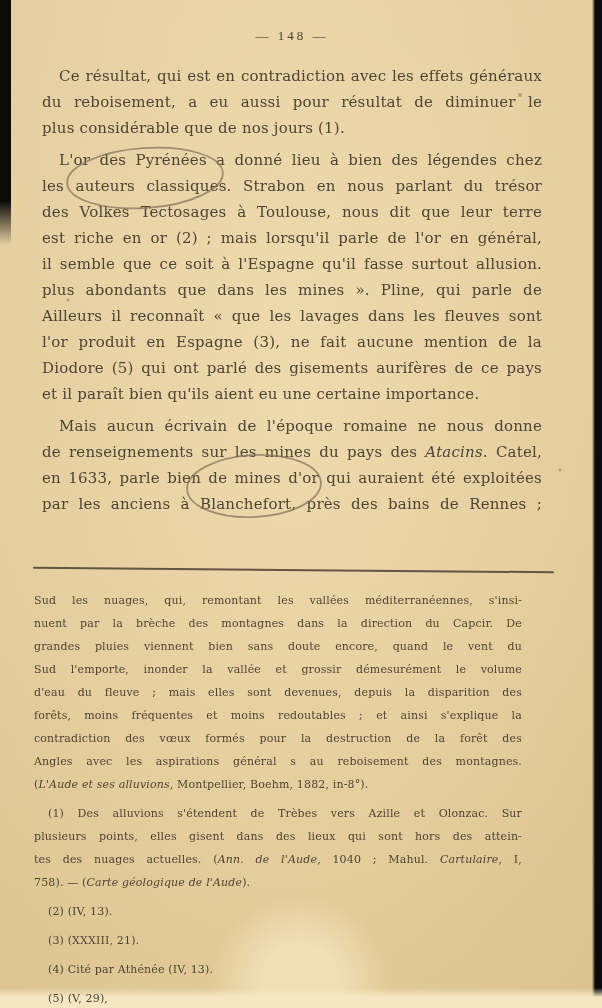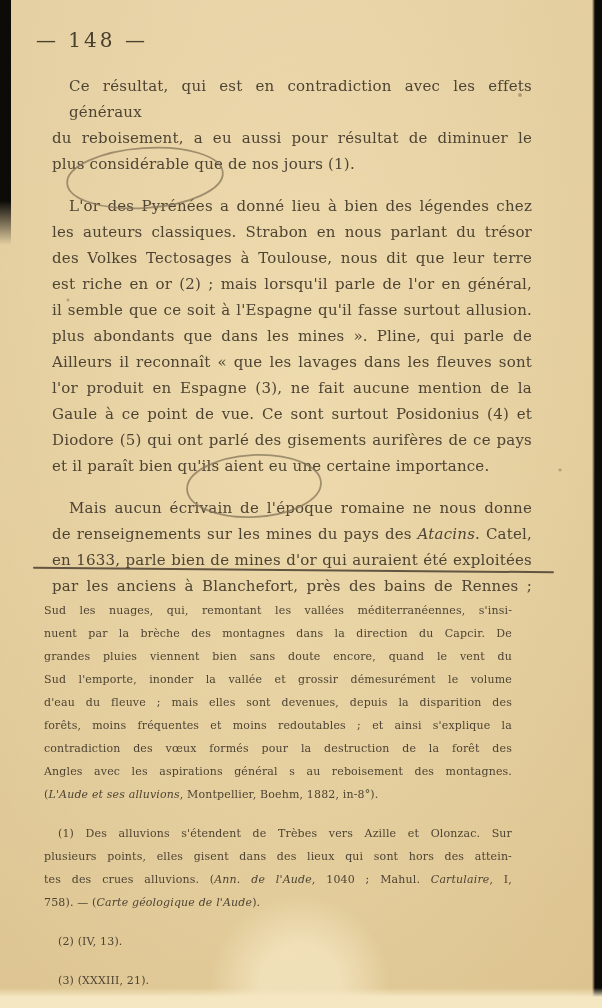--- a/index.html
+++ b/index.html
@@ -18,26 +18,26 @@
   }
   
   .edge-left  { position:absolute; left:0; top:0; width:11px; height:245px;
                 background:linear-gradient(to bottom, #0d0b08 82%, rgba(13,11,8,0)); }
   .edge-right { position:absolute; right:0; top:0; width:10px; height:1008px;
                 background:linear-gradient(to left, #0d0b08 70%, rgba(13,11,8,0)); }
   .edge-bottom{ position:absolute; left:0; bottom:0; width:602px; height:20px;
                 background:linear-gradient(to top, #f4e7c2 55%, rgba(244,231,194,0)); }
   .pagenum {
     position:absolute; top:28px; left:36px; width:512px;
-    text-align:left; font-size:20px; letter-spacing:3px; color:#4a4030;
+    text-align:center; font-size:13px; letter-spacing:3px; color:#4a4030;font-family:Liberation Serif, serif;
   }
   .textblock { position:absolute; }
   #main-text { top:57px; left:36px; width:512px; font-size:15px; line-height:26px; letter-spacing:.2px; }
   #footnote-text { top:583px; left:28px; width:500px; font-size:11px; line-height:23px; letter-spacing:.15px; }
-  .para { margin:16px; }
+  .para { margin:6px; }
   .line { text-align:justify; text-align-last:justify; }
   .line.lastline { text-align-last:left; }
   #main-text .line.indent { padding-left:17px; }
   #footnote-text .line.indent { padding-left:14px; }
   .it { font-style:italic; }
   .rule {
     position:absolute; top:569px; left:33px; width:521px; height:2px;
     background:#4a4030; border-radius:1px; transform:rotate(.5deg); opacity:.85;
   }
   .pencil-svg { position:absolute; left:0; top:0; width:602px; height:1008px; pointer-events:none; }
@@ -61,21 +61,20 @@
       </div>
       <div class="para">
         <div class="line indent">L'or des Pyrénées a donné lieu à bien des légendes chez</div>
         <div class="line">les auteurs classiques. Strabon en nous parlant du trésor</div>
         <div class="line">des Volkes Tectosages à Toulouse, nous dit que leur terre</div>
         <div class="line">est riche en or (2) ; mais lorsqu'il parle de l'or en général,</div>
         <div class="line">il semble que ce soit à l'Espagne qu'il fasse surtout allusion.</div>
         <div class="line">plus abondants que dans les mines ». Pline, qui parle de</div>
         <div class="line">Ailleurs il reconnaît « que les lavages dans les fleuves sont</div>
         <div class="line">l'or produit en Espagne (3), ne fait aucune mention de la</div>
-        <div class="line">Gaule à ce point de vue. Ce sont surtout Posidonius (4) et</div>
         <div class="line">Diodore (5) qui ont parlé des gisements aurifères de ce pays</div>
         <div class="line lastline">et il paraît bien qu'ils aient eu une certaine importance.</div>
       </div>
       <div class="para">
         <div class="line indent">Mais aucun écrivain de l'époque romaine ne nous donne</div>
         <div class="line"><span>de renseignements sur les mines du pays des </span><span class="it">Atacins</span><span>. Catel,</span></div>
         <div class="line">en 1633, parle bien de mines d'or qui auraient été exploitées</div>
         <div class="line">par les anciens à Blanchefort, près des bains de Rennes ;</div>
       </div>
     </div>
@@ -90,21 +89,21 @@
         <div class="line">Sud l'emporte, inonder la vallée et grossir démesurément le volume</div>
         <div class="line">d'eau du fleuve ; mais elles sont devenues, depuis la disparition des</div>
         <div class="line">forêts, moins fréquentes et moins redoutables ; et ainsi s'explique la</div>
         <div class="line">contradiction des vœux formés pour la destruction de la forêt des</div>
         <div class="line">Angles avec les aspirations général s au reboisement des montagnes.</div>
         <div class="line lastline"><span>(</span><span class="it">L'Aude et ses alluvions</span><span>, Montpellier, Boehm, 1882, in-8°).</span></div>
       </div>
       <div class="para">
         <div class="line indent">(1) Des alluvions s'étendent de Trèbes vers Azille et Olonzac. Sur</div>
         <div class="line">plusieurs points, elles gisent dans des lieux qui sont hors des attein-</div>
-        <div class="line"><span>tes des crues alluvions. (</span><span class="it">Ann. de l'Aude</span><span>, 1040 ; Mahul. </span><span class="it">Cartulaire</span><span>, I,</span></div>
+        <div class="line"><span>tes des nuages actuelles. (</span><span class="it">Ann. de l'Aude</span><span>, 1040 ; Mahul. </span><span class="it">Cartulaire</span><span>, I,</span></div>
         <div class="line lastline"><span>758). — (</span><span class="it">Carte géologique de l'Aude</span><span>).</span></div>
       </div>
       <div class="para">
         <div class="line indent lastline">(2) (IV, 13).</div>
       </div>
       <div class="para">
         <div class="line indent lastline">(3) (XXXIII, 21).</div>
       </div>
       <div class="para">
         <div class="line indent lastline">(4) Cité par Athénée (IV, 13).</div>

